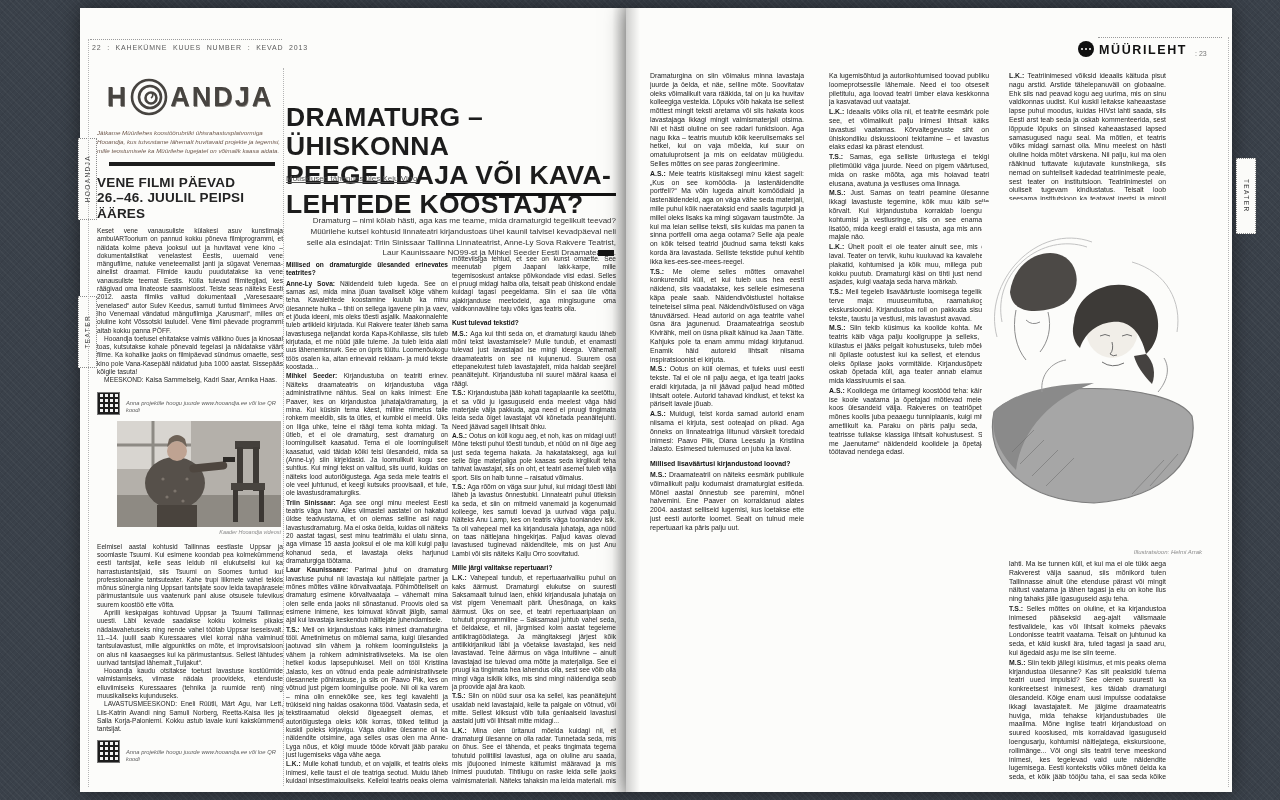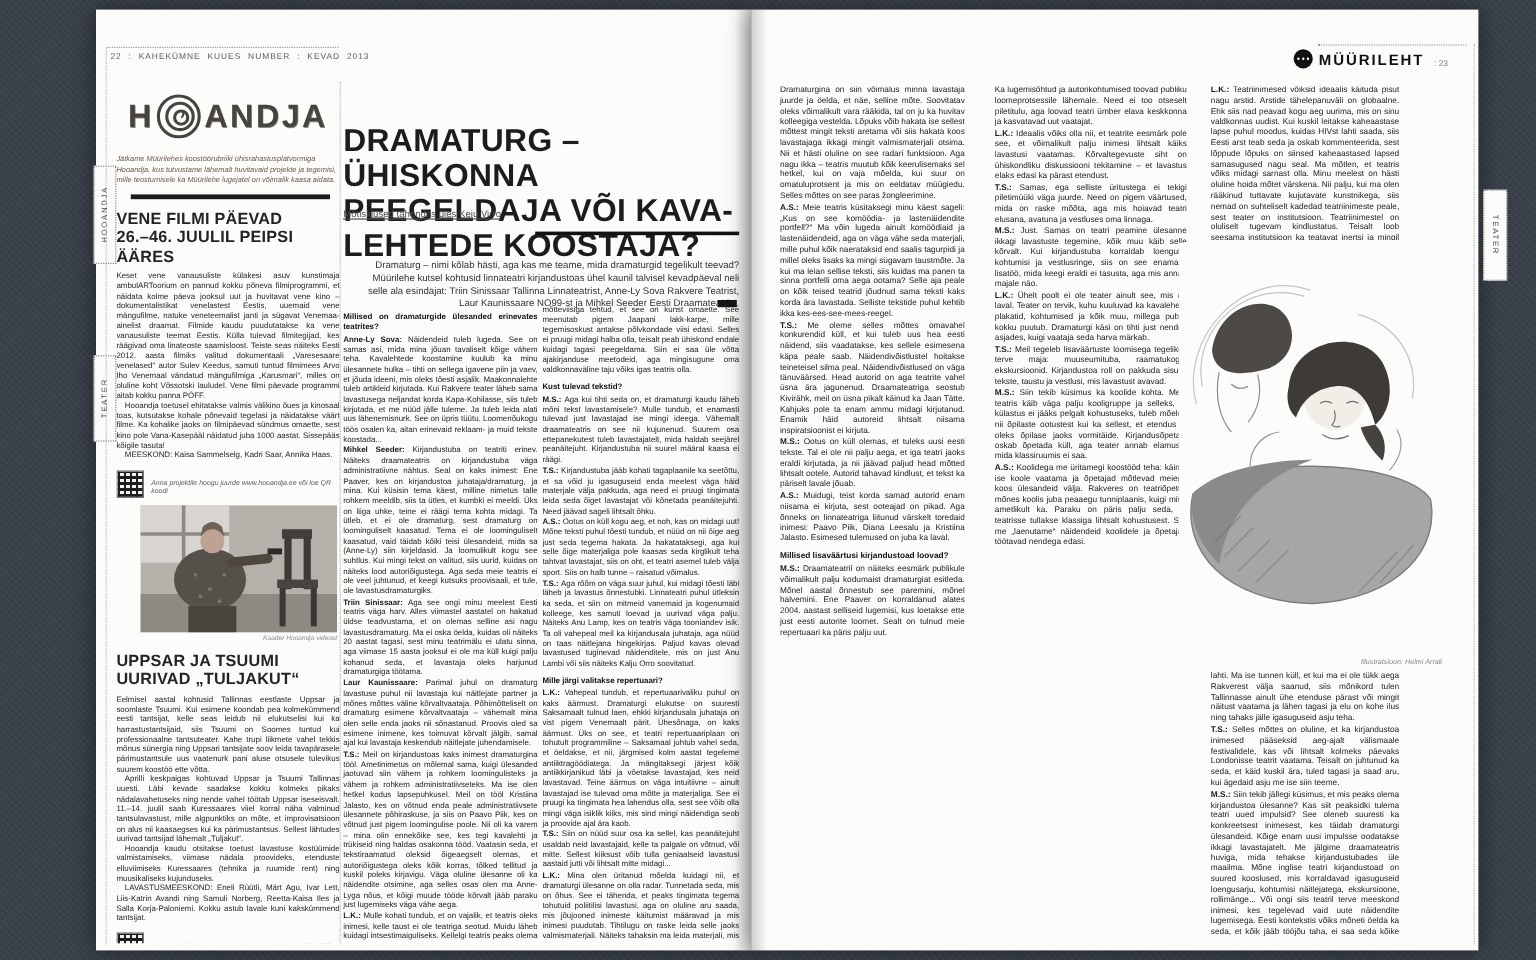--- a/index.html
+++ b/index.html
@@ -143,22 +143,20 @@
           <circle cx="46" cy="58" r="1.6"></circle>
           <circle cx="58" cy="70" r="1.6"></circle>
           <circle cx="70" cy="58" r="1.6"></circle>
           <circle cx="50" cy="76" r="1.6"></circle>
           <circle cx="66" cy="80" r="1.6"></circle>
         </g>
       <rect x="40" y="84" width="40" height="22" fill="#49433d"></rect>
     </svg>
     <div class="photo-cap">Kaader Hooandja videost</div>
 
-    <h3 class="sb-title">UPPSAR JA TSUUMI
-UURIVAD „TULJAKUT“</h3>
     <div class="sb-body">
         <p class="bp">Eelmisel aastal kohtusid Tallinnas eestlaste Uppsar ja soomlaste Tsuumi. Kui esimene koondab pea kolmekümmend eesti tantsijat, kelle seas leidub nii elukutselisi kui ka harrastustantsijaid, siis Tsuumi on Soomes tuntud kui professionaalne tantsuteater. Kahe trupi liikmete vahel tekkis mõnus sünergia ning Uppsari tantsijate soov leida tavapärasele pärimustantsule uus vaatenurk pani aluse otsusele tulevikus suurem koostöö ette võtta.</p>
         <p class="bp ind">Aprilli keskpaigas kohtuvad Uppsar ja Tsuumi Tallinnas uuesti. Läbi kevade saadakse kokku kolmeks pikaks nädalavahetuseks ning nende vahel töötab Uppsar iseseisvalt. 11.–14. juulil saab Kuressaares viiel korral näha valminud tantsulavastust, mille algpunktiks on mõte, et improvisatsioon on alus nii kaasaegses kui ka pärimustantsus. Sellest lähtudes uurivad tantsijad lähemalt „Tuljakut“.</p>
         <p class="bp ind">Hooandja kaudu otsitakse toetust lavastuse kostüümide valmistamiseks, viimase nädala proovideks, etenduste elluviimiseks Kuressaares (tehnika ja ruumide rent) ning muusikaliseks kujunduseks.</p>
         <p class="bp ind">LAVASTUSMEESKOND: Eneli Rüütli, Märt Agu, Ivar Lett, Liis-Katrin Avandi ning Samuli Norberg, Reetta-Kaisa Iles ja Salla Korja-Paloniemi. Kokku astub lavale kuni kakskümmend tantsijat.</p>
       </div>
     <div class="cta-row">
       <div class="qr"></div>
       <div class="cta-txt">Anna projektile hoogu juurde www.hooandja.ee või loe QR koodi</div>
     </div>

